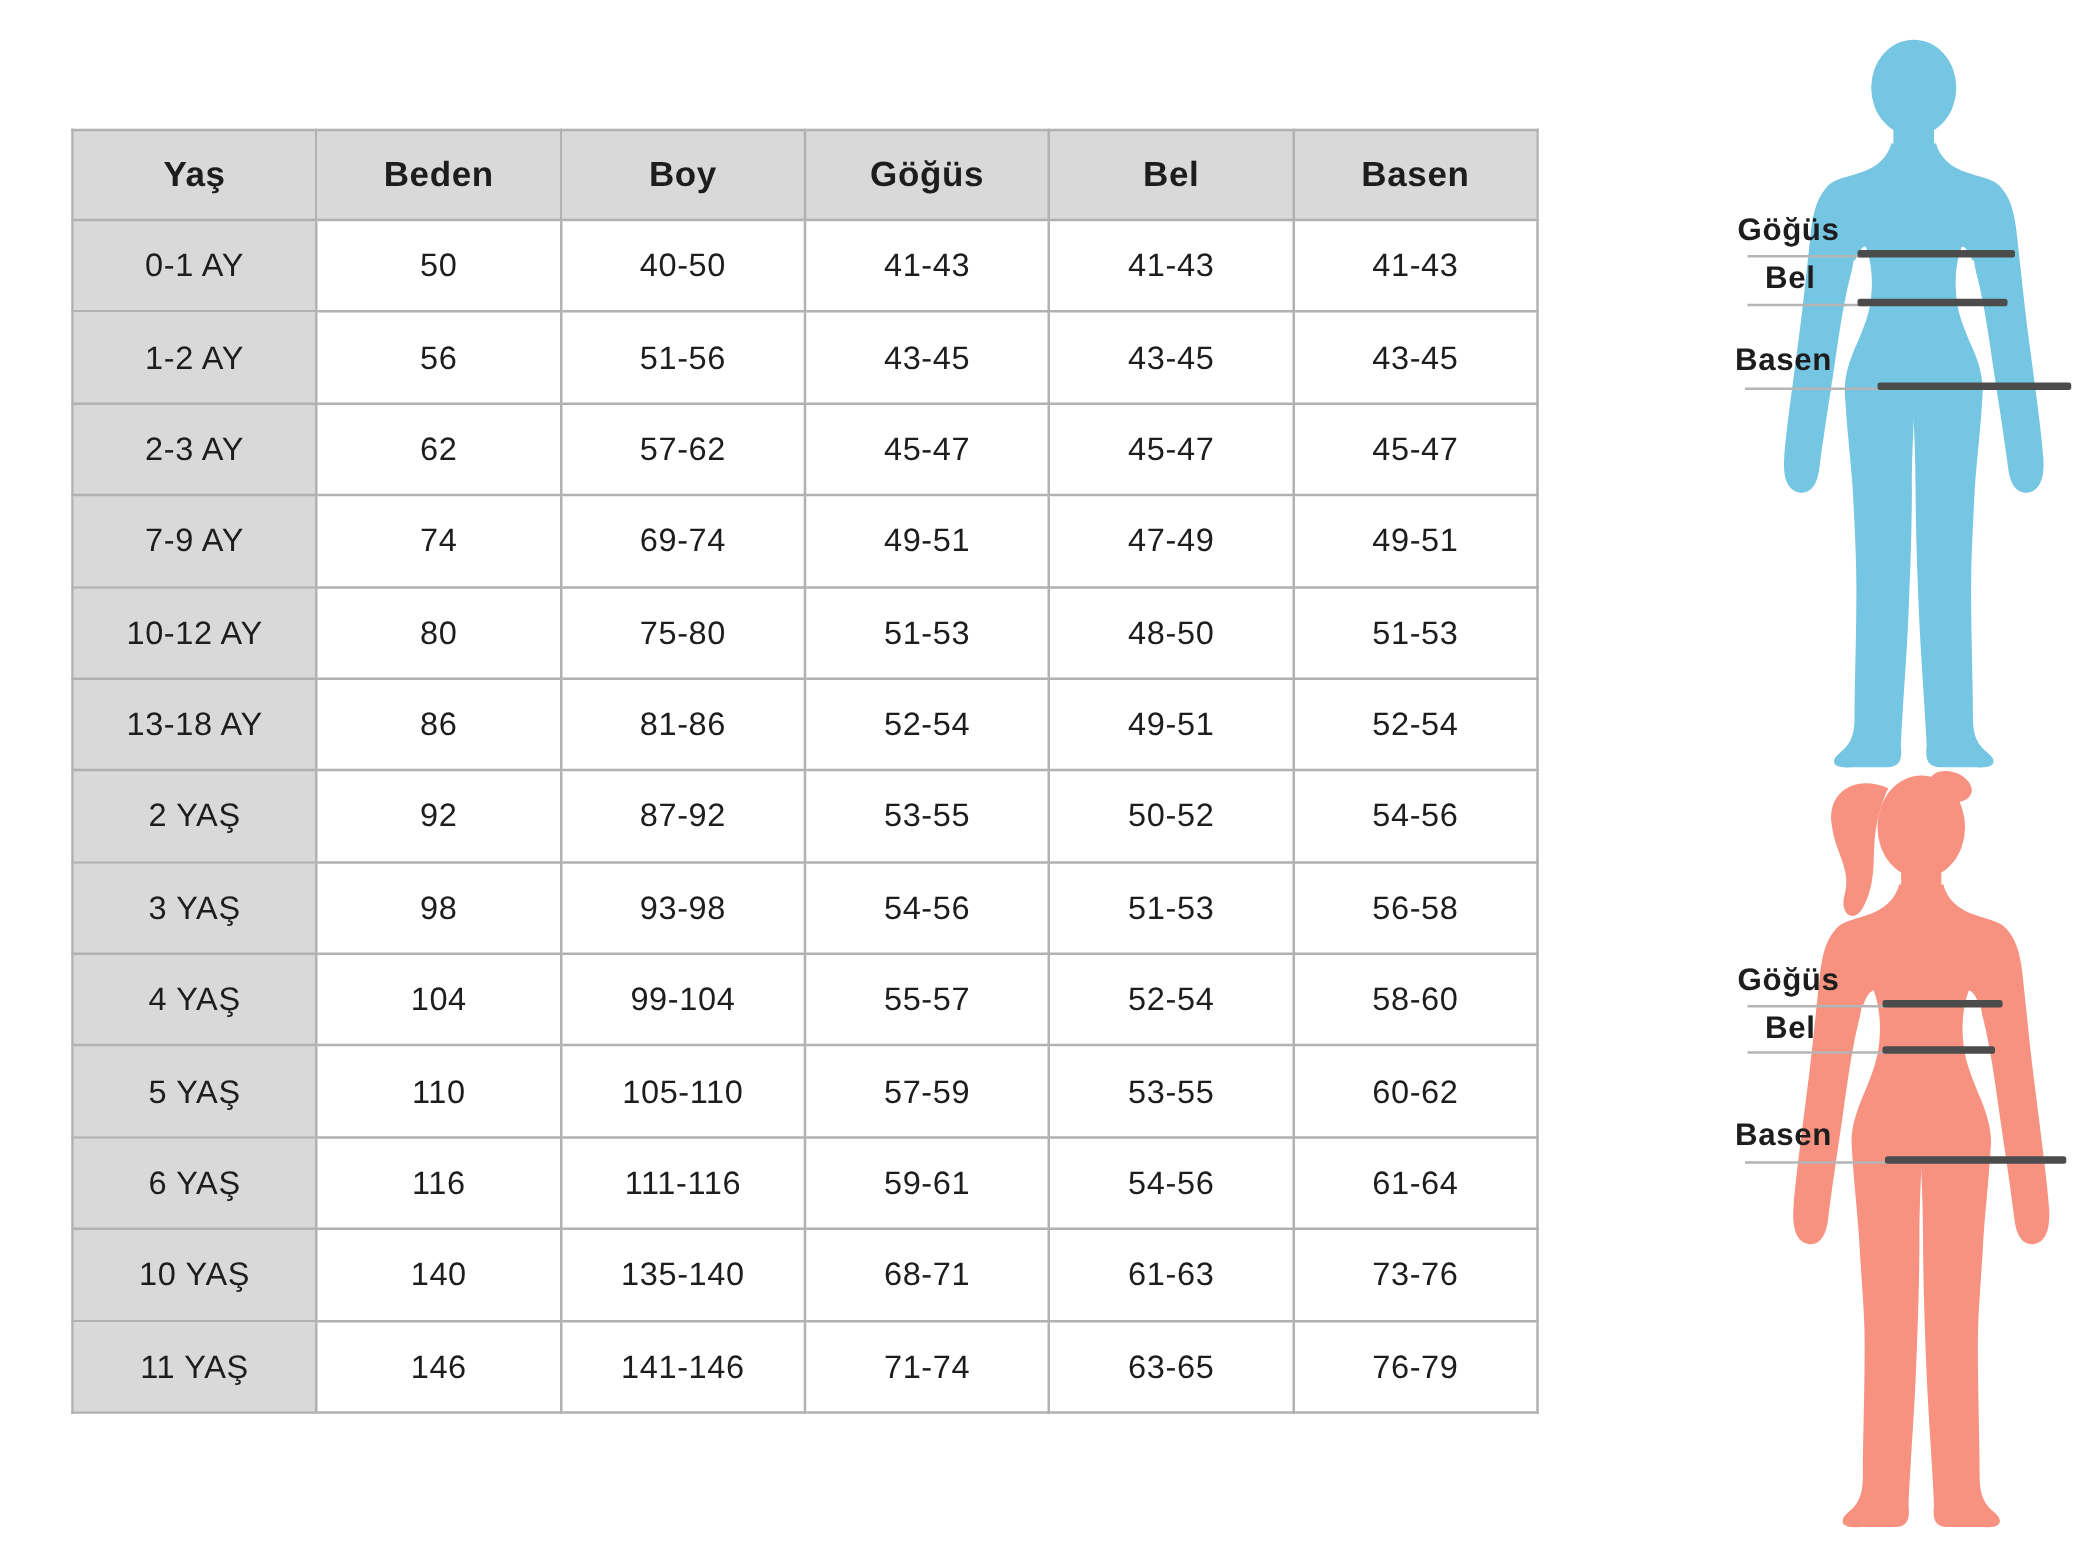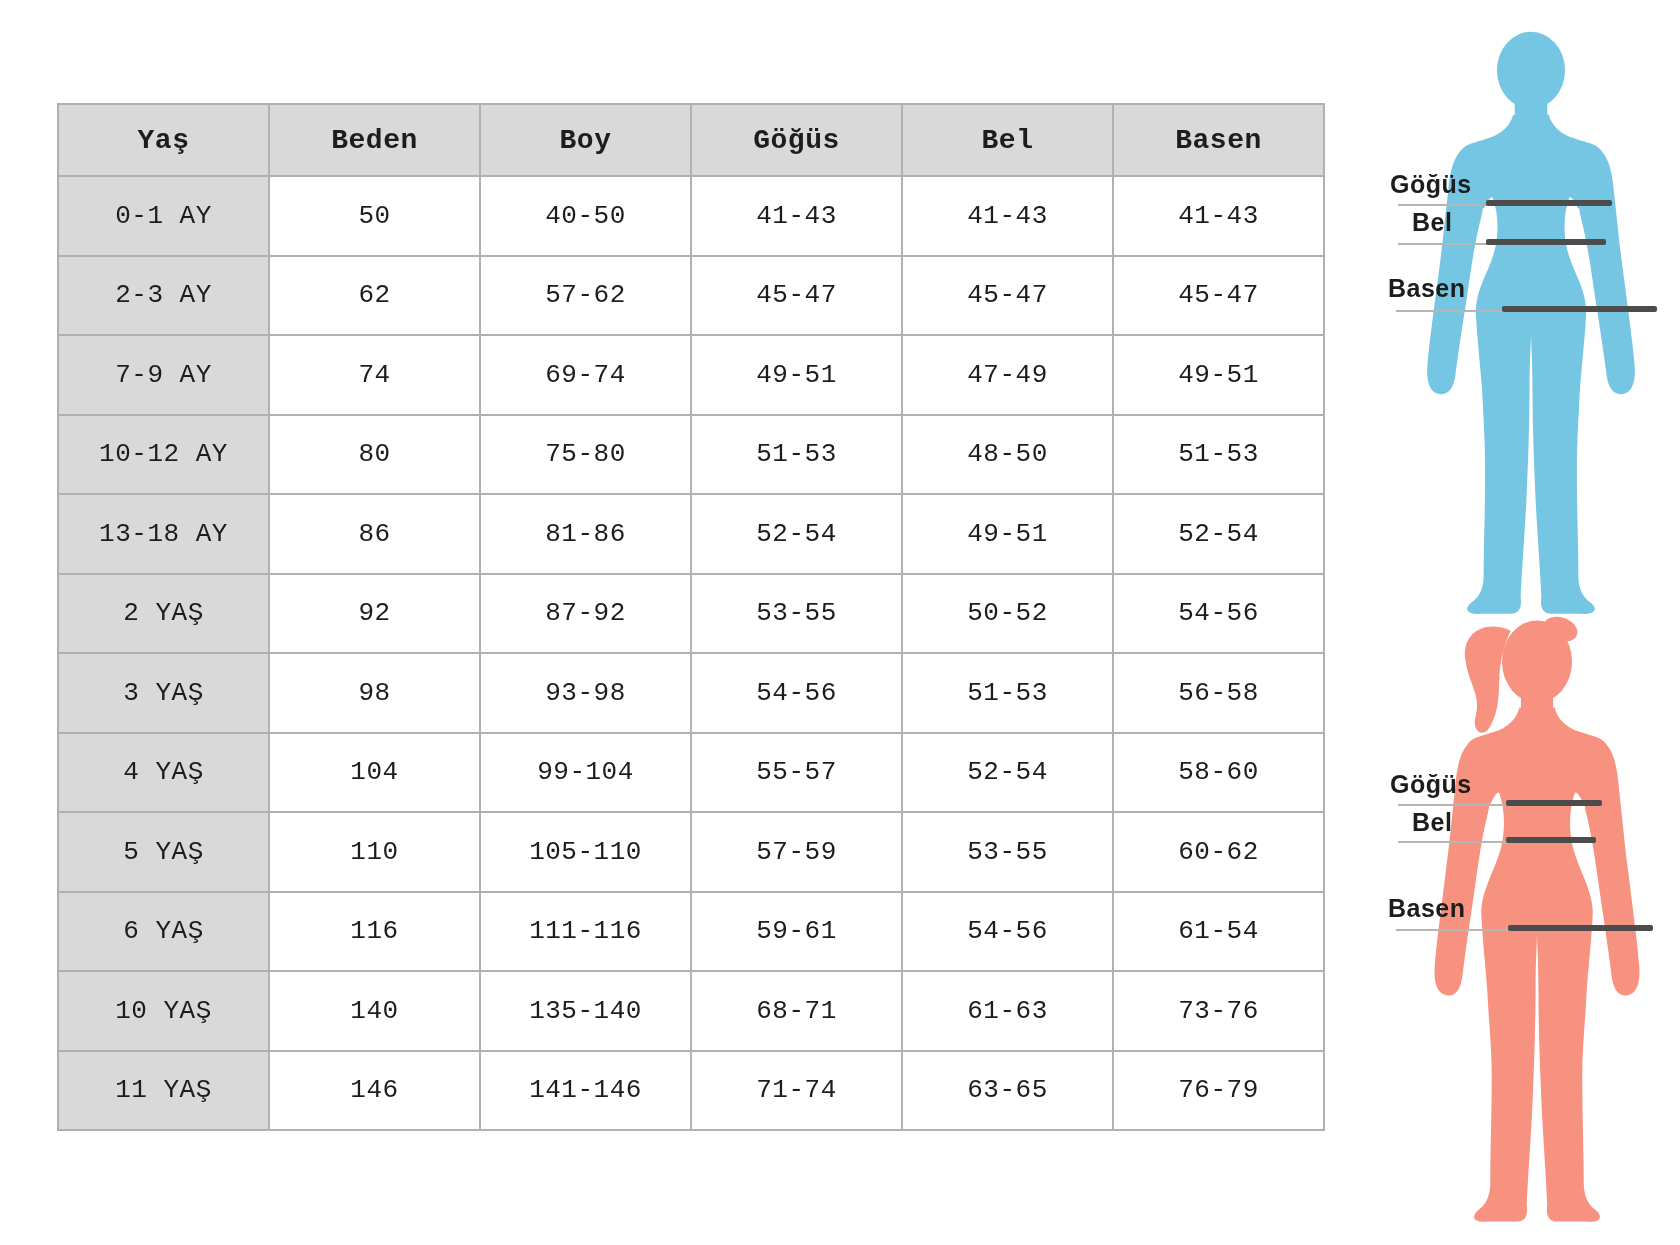--- a/index.html
+++ b/index.html
@@ -6,24 +6,23 @@
   body{
     width:1680px;height:1245px;position:relative;overflow:hidden;
     background:#ffffff;
     font-family:"Liberation Sans", sans-serif;
     color:#1d1d1d;
   }
   .stage{position:absolute;inset:0;}
 
   
   table.size-table{
-    position:absolute;left:57px;top:103px;width:1268px;height:1028px;
+    position:absolute;left:57px;top:103px;width:1174px;height:1028px;
     border-collapse:collapse;table-layout:fixed;
     border:2px solid #9b9b9b;
-    font-family:Liberation Mono, monospace;
   }
   table.size-table th, table.size-table td{
     border:2px solid #b1b1b1;
     text-align:center;vertical-align:middle;
     padding:0;
     white-space:nowrap;
     overflow:hidden;
   }
   table.size-table thead tr{height:72px;}
   table.size-table tbody tr{height:56px;}
@@ -70,20 +69,28 @@
     <tbody>
         <tr>
           <td>0-1 AY</td>
           <td>50</td>
           <td>40-50</td>
           <td>41-43</td>
           <td>41-43</td>
           <td>41-43</td>
         </tr>
         <tr>
+          <td>1-2 AY</td>
+          <td>56</td>
+          <td>51-56</td>
+          <td>43-45</td>
+          <td>43-45</td>
+          <td>43-45</td>
+        </tr>
+        <tr>
           <td>2-3 AY</td>
           <td>62</td>
           <td>57-62</td>
           <td>45-47</td>
           <td>45-47</td>
           <td>45-47</td>
         </tr>
         <tr>
           <td>7-9 AY</td>
           <td>74</td>
@@ -139,21 +146,21 @@
           <td>57-59</td>
           <td>53-55</td>
           <td>60-62</td>
         </tr>
         <tr>
           <td>6 YAŞ</td>
           <td>116</td>
           <td>111-116</td>
           <td>59-61</td>
           <td>54-56</td>
-          <td>61-54</td>
+          <td>61-64</td>
         </tr>
         <tr>
           <td>10 YAŞ</td>
           <td>140</td>
           <td>135-140</td>
           <td>68-71</td>
           <td>61-63</td>
           <td>73-76</td>
         </tr>
         <tr>

